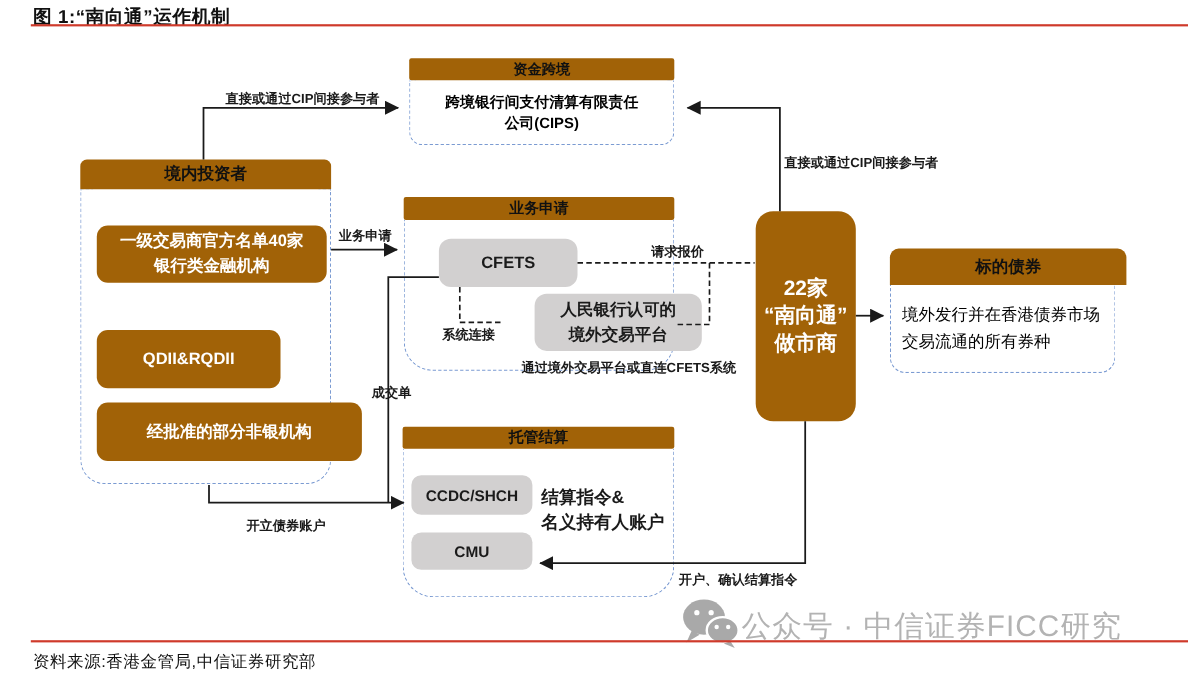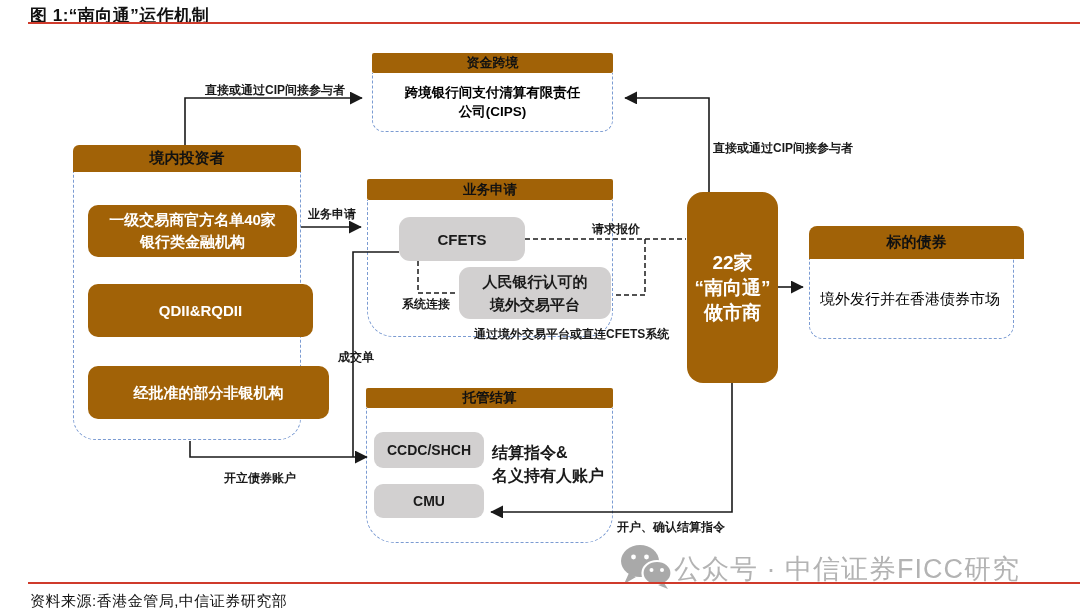--- a/index.html
+++ b/index.html
@@ -40,49 +40,50 @@
   </div>
 
   <div class="abs" style="left:73px;top:145px;width:228px;">
     <div class="grp-header" style="height:27px;font-size:15px;">境内投资者</div>
     <div class="dashed-body" style="height:268px;width:228px;border-radius:0 0 22px 22px;"></div>
   </div>
   <div class="abs bluebox" style="left:88px;top:205px;width:209px;height:52px;font-size:15px;line-height:22px;">
     <span class="line">一级交易商官方名单40家</span>
     <span class="line">银行类金融机构</span>
   </div>
-  <div class="abs bluebox" style="left:88px;top:284px;width:225px;height:53px;font-size:15px;line-height:22px;">
+  <div class="abs bluebox" style="left:88px;top:300px;width:167px;height:53px;font-size:15px;line-height:22px;">
     <span class="line">QDII&amp;RQDII</span>
   </div>
   <div class="abs bluebox" style="left:88px;top:366px;width:241px;height:53px;font-size:15px;line-height:22px;">
     <span class="line">经批准的部分非银机构</span>
   </div>
 
   <div class="abs" style="left:367px;top:179px;width:246px;">
     <div class="grp-header" style="height:21px;font-size:13.5px;border-radius:2px;">业务申请</div>
     <div class="dashed-body" style="height:137px;width:246px;border-radius:0 0 26px 26px;"></div>
   </div>
   <div class="abs graybox" style="left:399px;top:217px;width:126px;height:44px;font-size:15px;">
     <span class="line">CFETS</span>
   </div>
-  <div class="abs graybox" style="left:459px;top:267px;width:152px;height:52px;font-size:15px;line-height:23px;">
+  <div class="abs graybox" style="left:486px;top:267px;width:152px;height:52px;font-size:15px;line-height:23px;">
     <span class="line">人民银行认可的</span>
     <span class="line">境外交易平台</span>
   </div>
 
   <div class="abs bluebox" style="left:687px;top:192px;width:91px;height:191px;font-size:19px;line-height:25px;border-radius:16px;">
     <span class="line">22家</span>
     <span class="line">“南向通”</span>
     <span class="line">做市商</span>
   </div>
 
   <div class="abs" style="left:809px;top:226px;width:215px;">
     <div class="grp-header" style="height:33px;font-size:15px;border-radius:8px 8px 0 0;">标的债券</div>
     <div class="dashed-body" style="height:80px;width:215px;border-radius:0 0 14px 14px;font-size:15px;font-weight:normal;line-height:24px;align-items:flex-start;padding-left:10px;width:205px;">
       <span class="line">境外发行并在香港债券市场</span>
+      <span class="line">交易流通的所有券种</span>
     </div>
   </div>
 
   <div class="abs" style="left:366px;top:388px;width:247px;">
     <div class="grp-header" style="height:20px;font-size:13.5px;border-radius:2px;">托管结算</div>
     <div class="dashed-body" style="height:135px;width:247px;border-radius:0 0 28px 28px;"></div>
   </div>
   <div class="abs graybox" style="left:374px;top:432px;width:110px;height:36px;font-size:14px;border-radius:9px;">
     <span class="line">CCDC/SHCH</span>
   </div>

